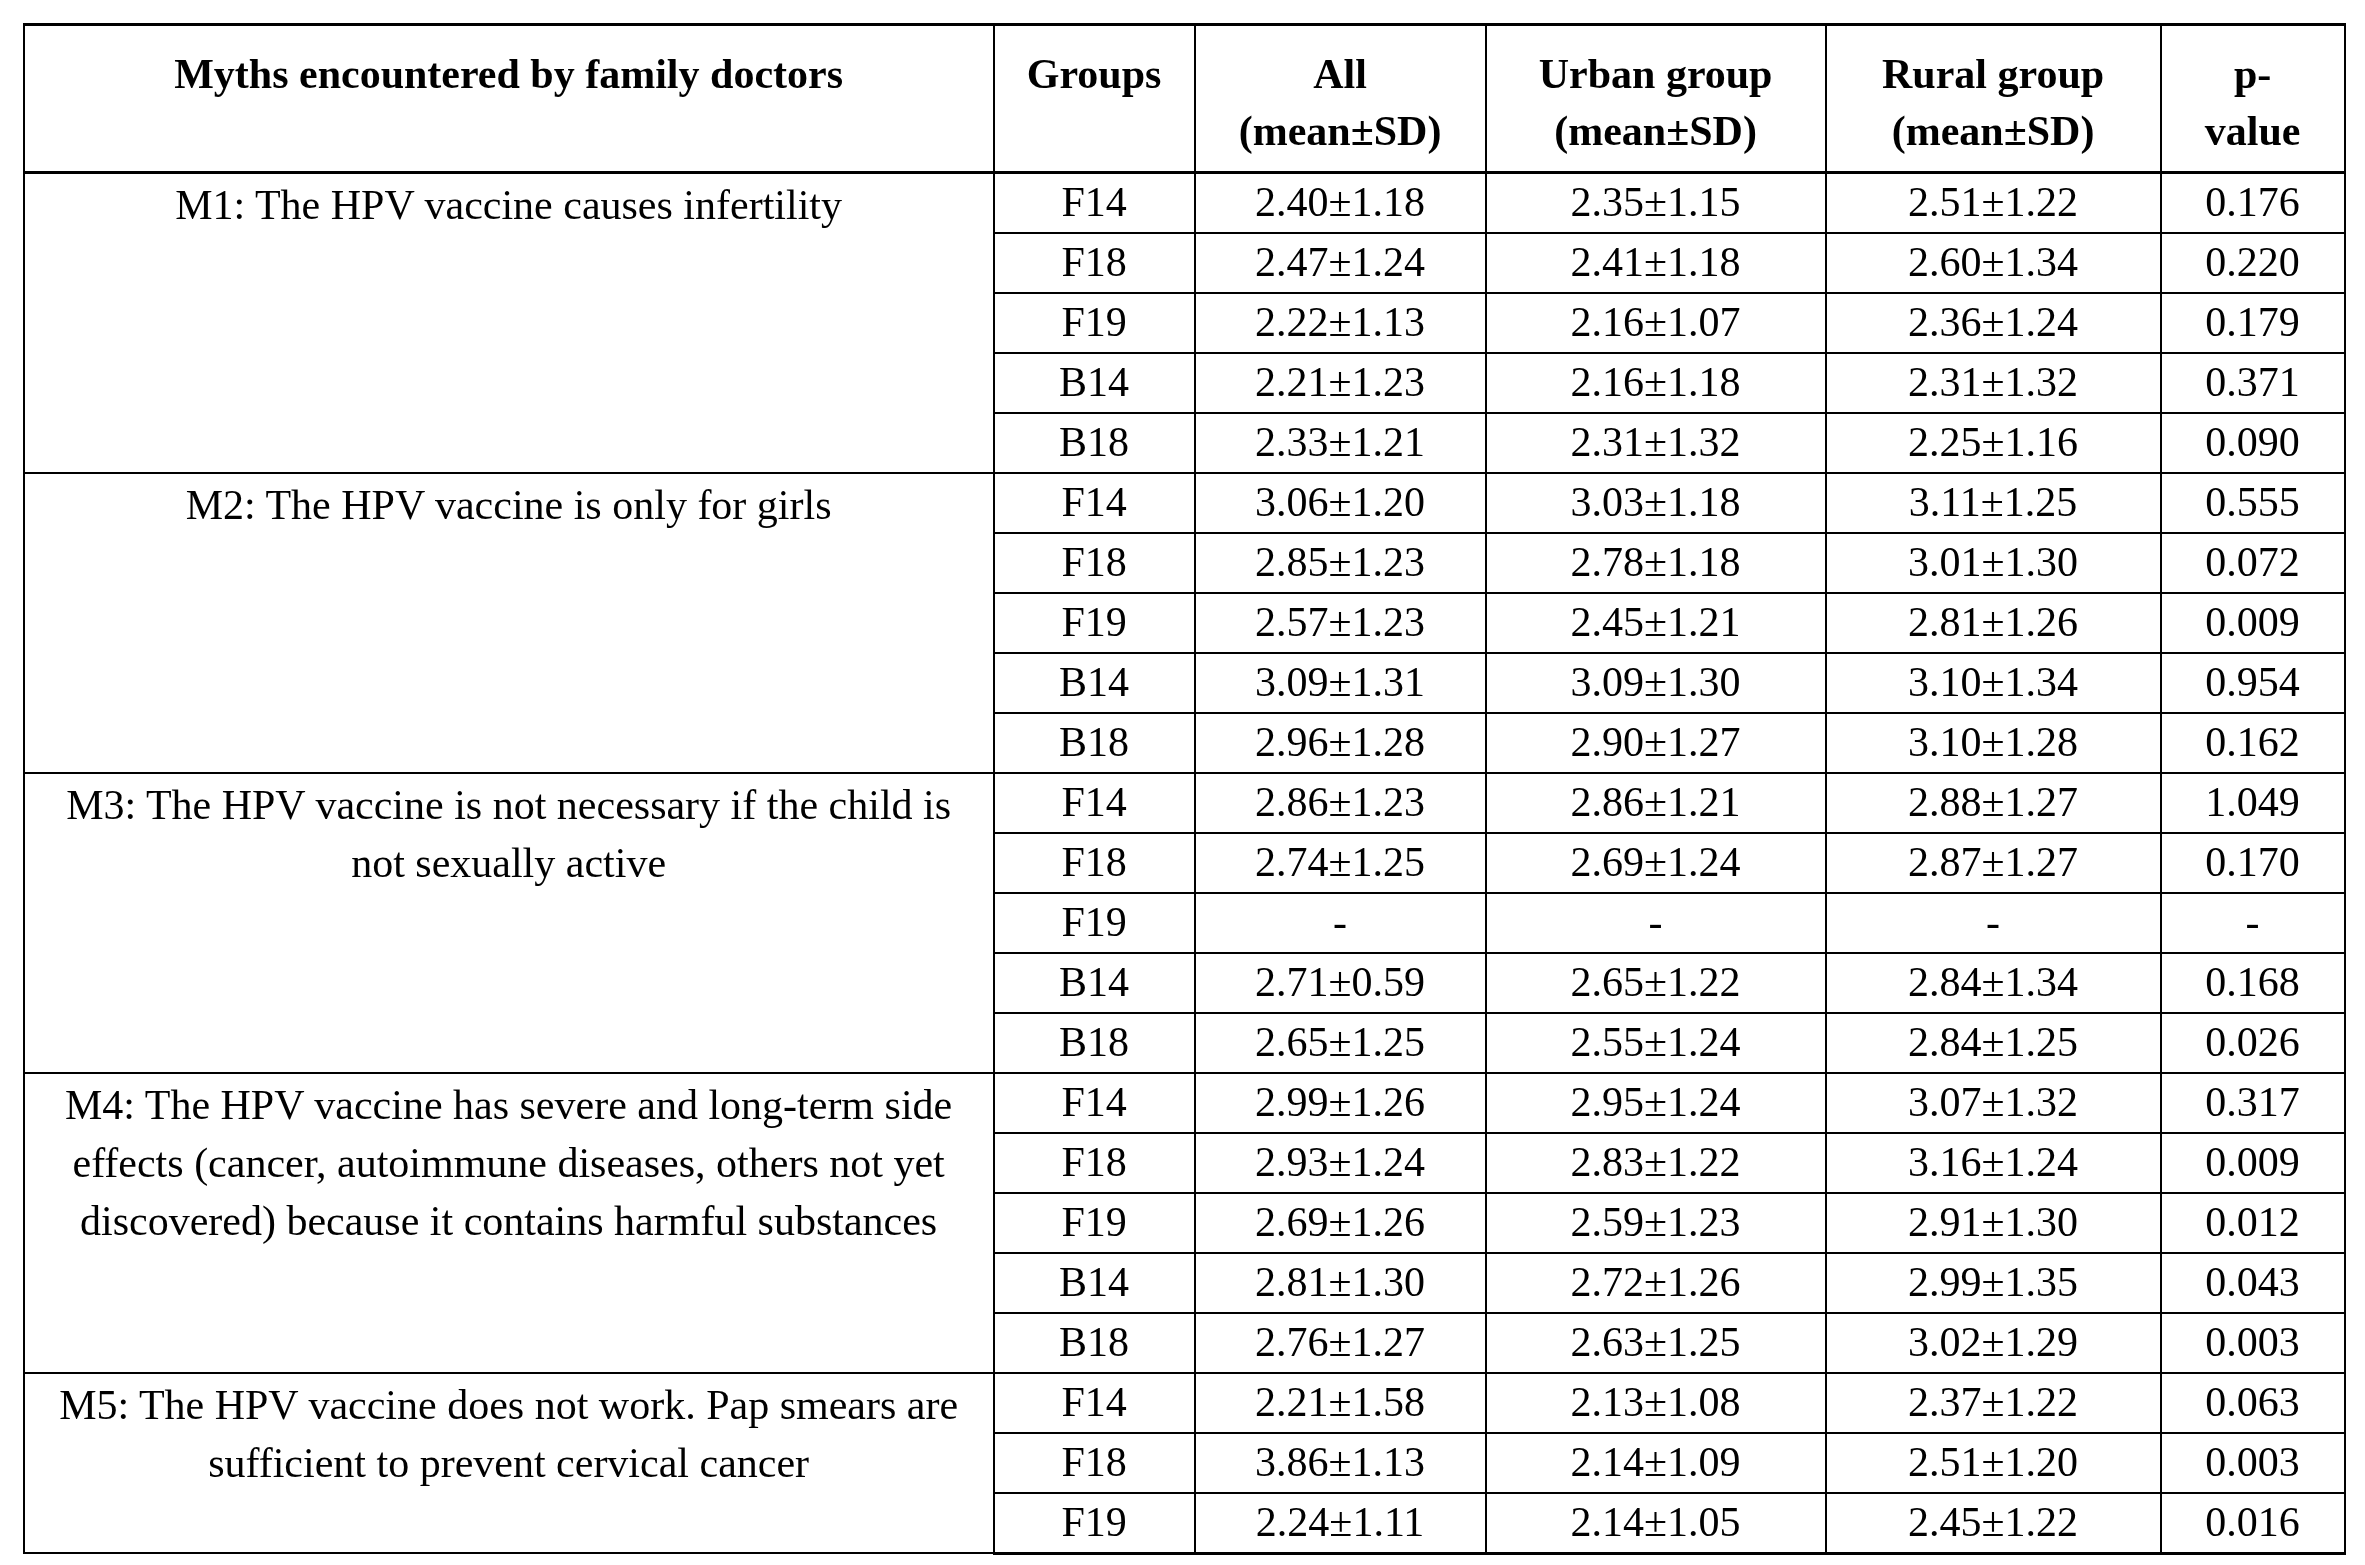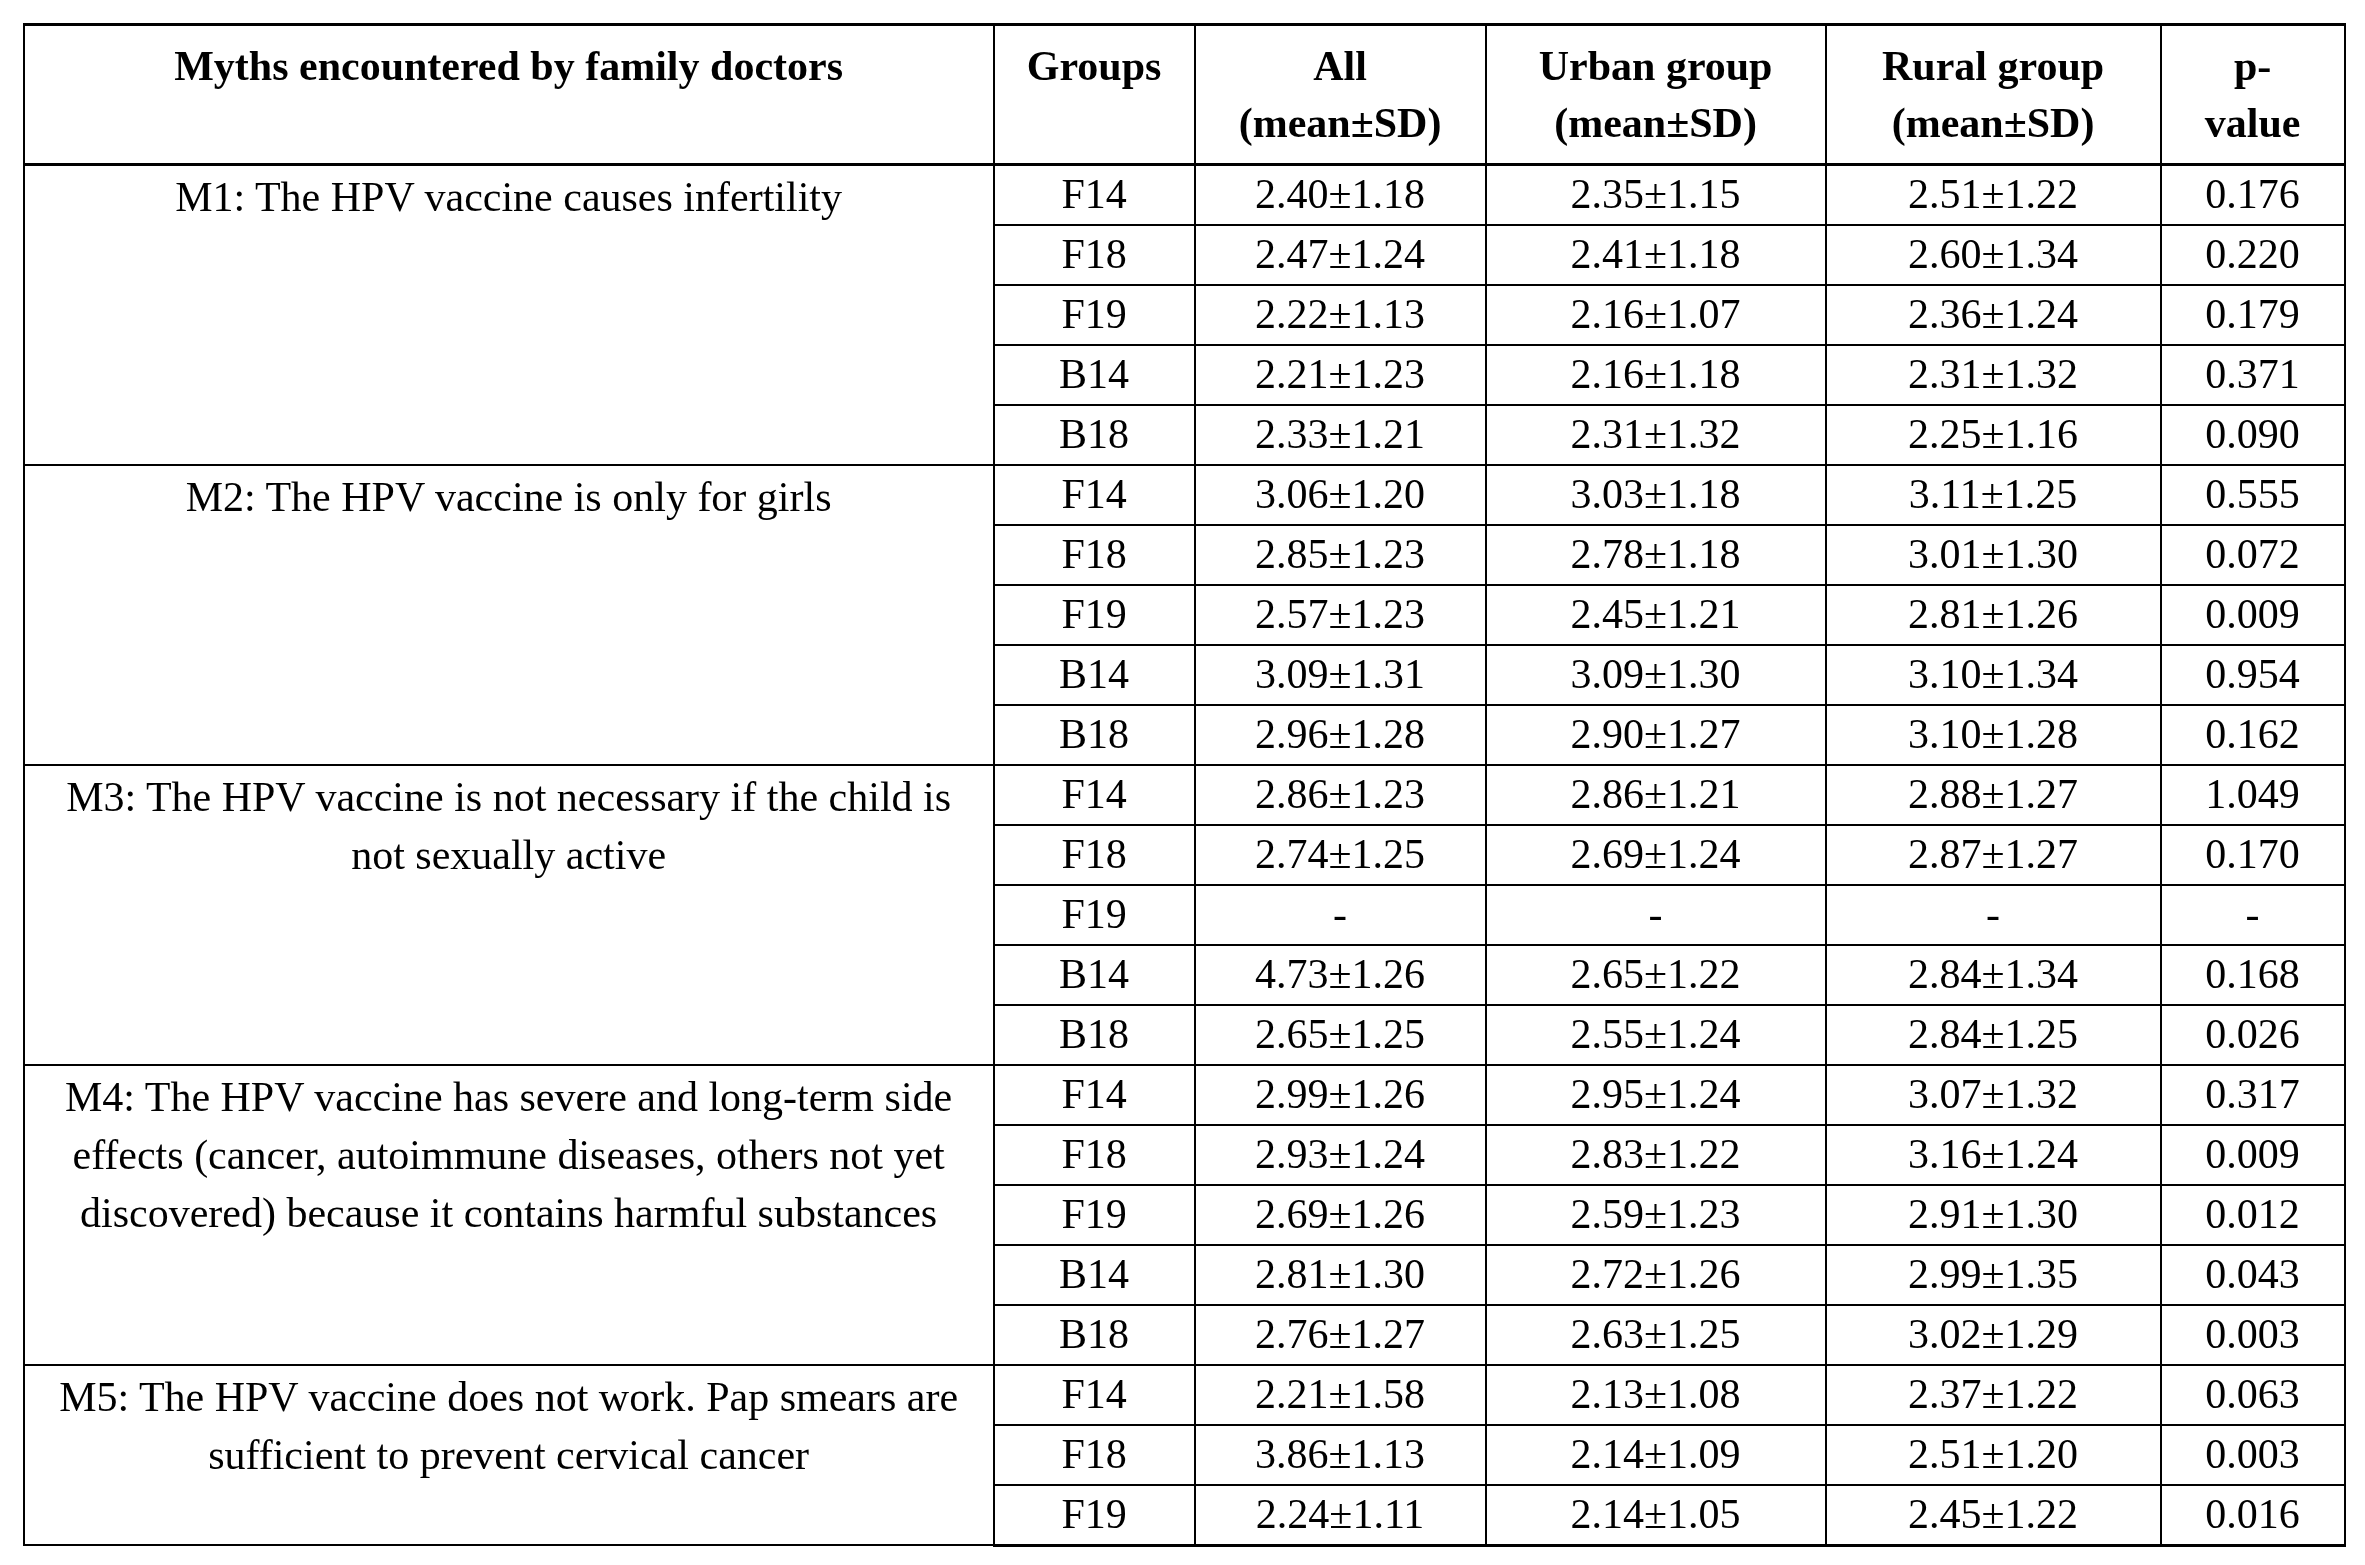--- a/index.html
+++ b/index.html
@@ -8,21 +8,21 @@
   table.stats { position: absolute; left: 22.6px; top: 22.6px; border-collapse: collapse;
                 table-layout: fixed; width: 2320px; }
   table.stats col.c-myth { width: 970px; }
   table.stats col.c-group { width: 201px; }
   table.stats col.c-all { width: 291px; }
   table.stats col.c-urban { width: 340px; }
   table.stats col.c-rural { width: 335px; }
   table.stats col.c-p { width: 184px; }
   table.stats th, table.stats td { border: 2.2px solid #000; text-align: center;
         font-size: 42px; line-height: 57px; padding: 0; font-weight: normal; }
-  table.stats th { vertical-align: top; height: 125px; font-weight: bold; padding-top: 12px; }
+  table.stats th { vertical-align: top; height: 125px; font-weight: bold; padding-top: 20px; }
   table.stats td { height: 58px; vertical-align: middle; }
   table.stats td.myth { vertical-align: top; padding: 2.9px 20.4px 0 20.4px; line-height: 58px; font-family: Liberation Serif, serif; }
   table.stats tr.first-row td { border-top-width: 2.9px; }
   table.stats thead tr th { border-top-width: 3.6px; border-bottom-width: 3.6px; }
   table.stats tbody tr:last-child td { border-bottom-width: 3.6px; }
   .hline { display: block; }
 </style>
 </head>
 <body>
 
@@ -147,21 +147,21 @@
       </tr>
       <tr>
         <td>F19</td>
         <td>-</td>
         <td>-</td>
         <td>-</td>
         <td>-</td>
       </tr>
       <tr>
         <td>B14</td>
-        <td>4.73±1.26</td>
+        <td>2.71±0.59</td>
         <td>2.65±1.22</td>
         <td>2.84±1.34</td>
         <td>0.168</td>
       </tr>
       <tr>
         <td>B18</td>
         <td>2.65±1.25</td>
         <td>2.55±1.24</td>
         <td>2.84±1.25</td>
         <td>0.026</td>

